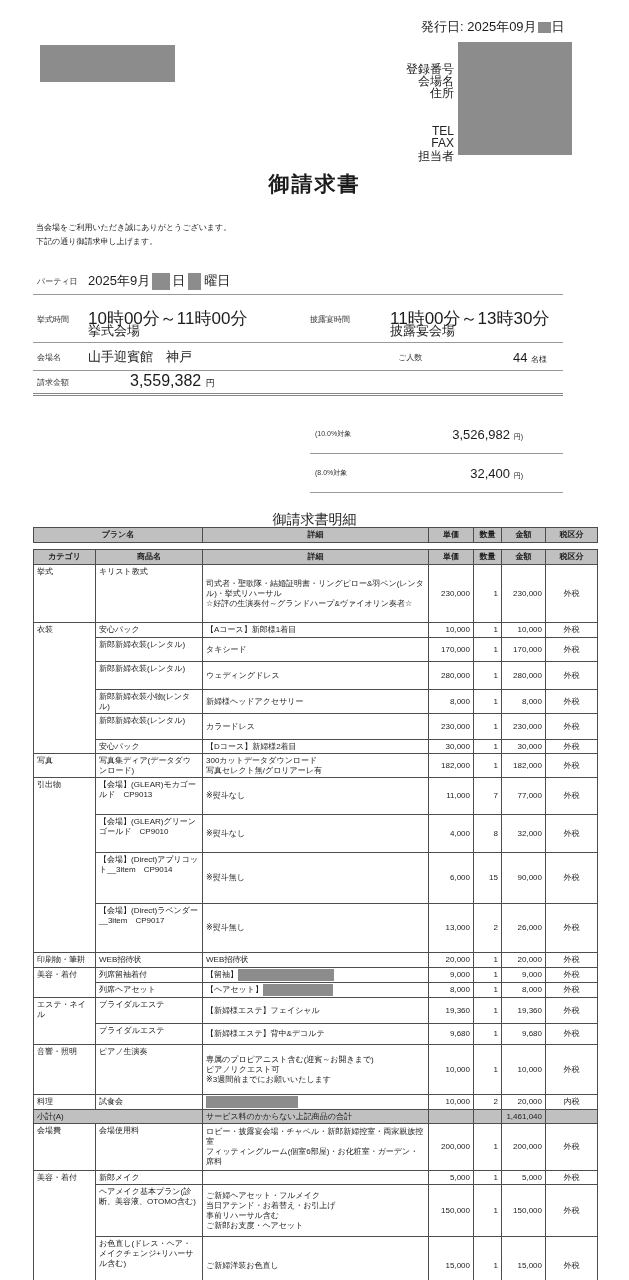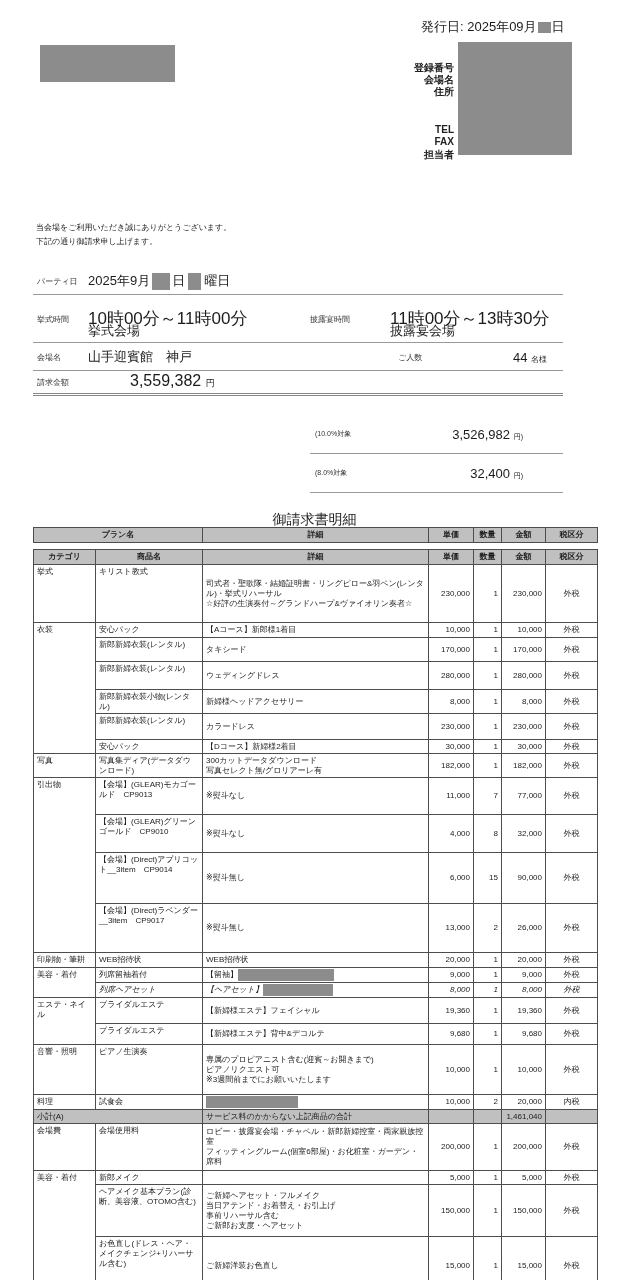--- a/index.html
+++ b/index.html
@@ -7,21 +7,21 @@
         font-family:"Liberation Sans","DejaVu Sans",sans-serif;color:#1b1b1b;}
   .abs{position:absolute;}
   .redact{background:#8c8c8c;}
   .redact-inline{display:inline-block;background:#8c8c8c;vertical-align:middle;}
 
   
   .issue-date{left:421px;top:18px;font-size:13px;white-space:nowrap;}
   .issue-date .redact-inline{width:13px;height:11px;vertical-align:-2px;margin:0 1px;}
   .block-left{left:40px;top:45px;width:135px;height:37px;}
   .block-right{left:458px;top:42px;width:114px;height:113px;}
-  .v-label{position:absolute;right:175px;font-size:10px;white-space:nowrap;color:#222;font-weight:bold;}
+  .v-label{position:absolute;right:175px;font-size:12px;white-space:nowrap;color:#222;}
 
   .title{left:0;top:170px;width:629px;text-align:center;font-size:21px;font-weight:600;
          letter-spacing:2px;margin:0;}
   .thanks{left:36px;top:221px;font-size:8px;line-height:14px;}
 
   
   .party{left:33px;top:260px;width:530px;}
   .p-row{position:relative;border-bottom:1px solid #999;}
   .p-label{position:absolute;left:4px;top:50%;transform:translateY(-50%);font-size:8px;color:#333;white-space:nowrap;}
   .p-val{position:absolute;left:55px;font-size:13px;white-space:nowrap;}
@@ -80,20 +80,21 @@
   <div class="abs redact block-left"></div>
 
   <div class="abs v-label" style="top:61px">登録番号</div>
   <div class="abs v-label" style="top:73px">会場名</div>
   <div class="abs v-label" style="top:85px">住所</div>
   <div class="abs v-label" style="top:124px">TEL</div>
   <div class="abs v-label" style="top:136px">FAX</div>
   <div class="abs v-label" style="top:148px">担当者</div>
   <div class="abs redact block-right"></div>
 
+  <h1 class="abs title">御請求書</h1>
 
   <div class="abs thanks">
     <div>当会場をご利用いただき誠にありがとうございます。</div>
     <div>下記の通り御請求申し上げます。</div>
   </div>
 
   <div class="abs party">
     <div class="p-row pr-2">
       <span class="p-label">パーティ日</span>
       <span class="p-val"><span>2025年9月</span><span class="redact-inline day-redact"></span><span>日</span><span class="redact-inline wday-redact"></span><span>曜日</span></span>
@@ -285,21 +286,21 @@
         </tr>
         <tr style="height: 15px;">
           <td class="cell-cat" rowspan="2">美容・着付</td>
           <td class="cell-prod">列席留袖着付</td>
           <td class="cell-detail">【留袖】<span class="redact-inline" style="width: 96px;"></span></td>
           <td class="num">9,000</td>
           <td class="num">1</td>
           <td class="num">9,000</td>
           <td class="tax">外税</td>
         </tr>
-        <tr style="height: 13px; font-style: italic;">
+        <tr style="height: 13px;">
           <td class="cell-prod">列席ヘアセット</td>
           <td class="cell-detail">【ヘアセット】<span class="redact-inline" style="width: 70px;"></span></td>
           <td class="num">8,000</td>
           <td class="num">1</td>
           <td class="num">8,000</td>
           <td class="tax">外税</td>
         </tr>
         <tr style="height: 26px;">
           <td class="cell-cat" rowspan="2">エステ・ネイル</td>
           <td class="cell-prod">ブライダルエステ</td>

